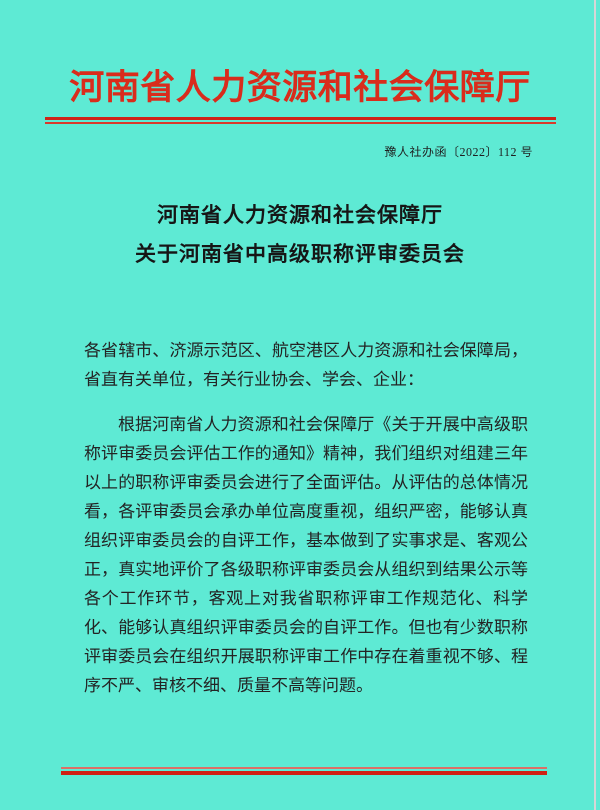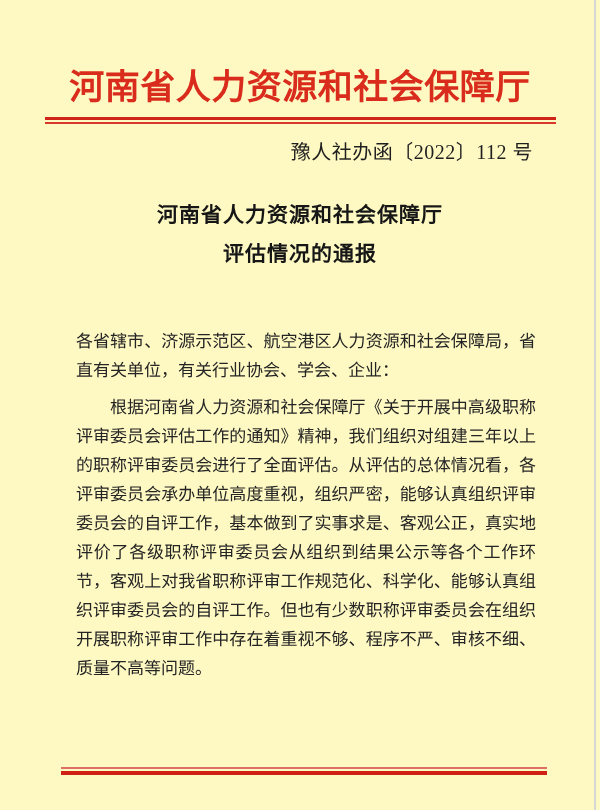--- a/index.html
+++ b/index.html
@@ -4,21 +4,21 @@
 <style>
   html, body {
     margin: 0;
     padding: 0;
     background: #ffffff;
   }
   .page {
     position: relative;
     width: 600px;
     height: 810px;
-    background: #fef9c3;
+    background: #5eead4;
     overflow: hidden;
     font-family: "Liberation Serif", "DejaVu Serif", serif;
     color: #262626;
   }
   
   .masthead {
     position: absolute;
     top: 66px;
     left: 0;
     width: 100%;
@@ -43,21 +43,21 @@
   .head-rule .hr-thin {
     margin-top: 2px;
     height: 2px;
     background: #d8392b;
   }
   
   .doc-number {
     position: absolute;
     top: 141px;
     right: 67px;
-    font-size: 20px;
+    font-size: 12px;
     line-height: 22px;
     letter-spacing: 0.5px;
     color: #1f1f1f;
   }
   
   .doc-title {
     position: absolute;
     top: 196px;
     left: 0;
     width: 100%;
@@ -73,24 +73,23 @@
     position: absolute;
     top: 320px;
     left: 68px;
     width: 476px;
     font-size: 17px;
     line-height: 29px;
     text-align: justify;
     color: #242424;
   }
   .body-text p {
-    margin: 8px;
+    margin: 16px;
     padding: 0;
     text-indent: 34px;
-    font-family: Liberation Mono, monospace;
   }
   .body-text p.no-indent {
     text-indent: 0;
   }
   
   .foot-rule {
     position: absolute;
     top: 767px;
     left: 61px;
     width: 486px;
@@ -123,21 +122,21 @@
 
   <div class="head-rule">
     <div class="hr-thick"></div>
     <div class="hr-thin"></div>
   </div>
 
   <div class="doc-number">豫人社办函〔2022〕112 号</div>
 
   <div class="doc-title">
     <div>河南省人力资源和社会保障厅</div>
-    <div>评估情况的通报</div>
+    <div>关于河南省中高级职称评审委员会</div>
   </div>
 
   <div class="body-text">
     <p class="no-indent">各省辖市、济源示范区、航空港区人力资源和社会保障局，省直有关单位，有关行业协会、学会、企业：</p>
     <p>根据河南省人力资源和社会保障厅《关于开展中高级职称评审委员会评估工作的通知》精神，我们组织对组建三年以上的职称评审委员会进行了全面评估。从评估的总体情况看，各评审委员会承办单位高度重视，组织严密，能够认真组织评审委员会的自评工作，基本做到了实事求是、客观公正，真实地评价了各级职称评审委员会从组织到结果公示等各个工作环节，客观上对我省职称评审工作规范化、科学化、能够认真组织评审委员会的自评工作。但也有少数职称评审委员会在组织开展职称评审工作中存在着重视不够、程序不严、审核不细、质量不高等问题。</p>
   </div>
 
   <div class="foot-rule">
     <div class="fr-thin"></div>
     <div class="fr-thick"></div>

